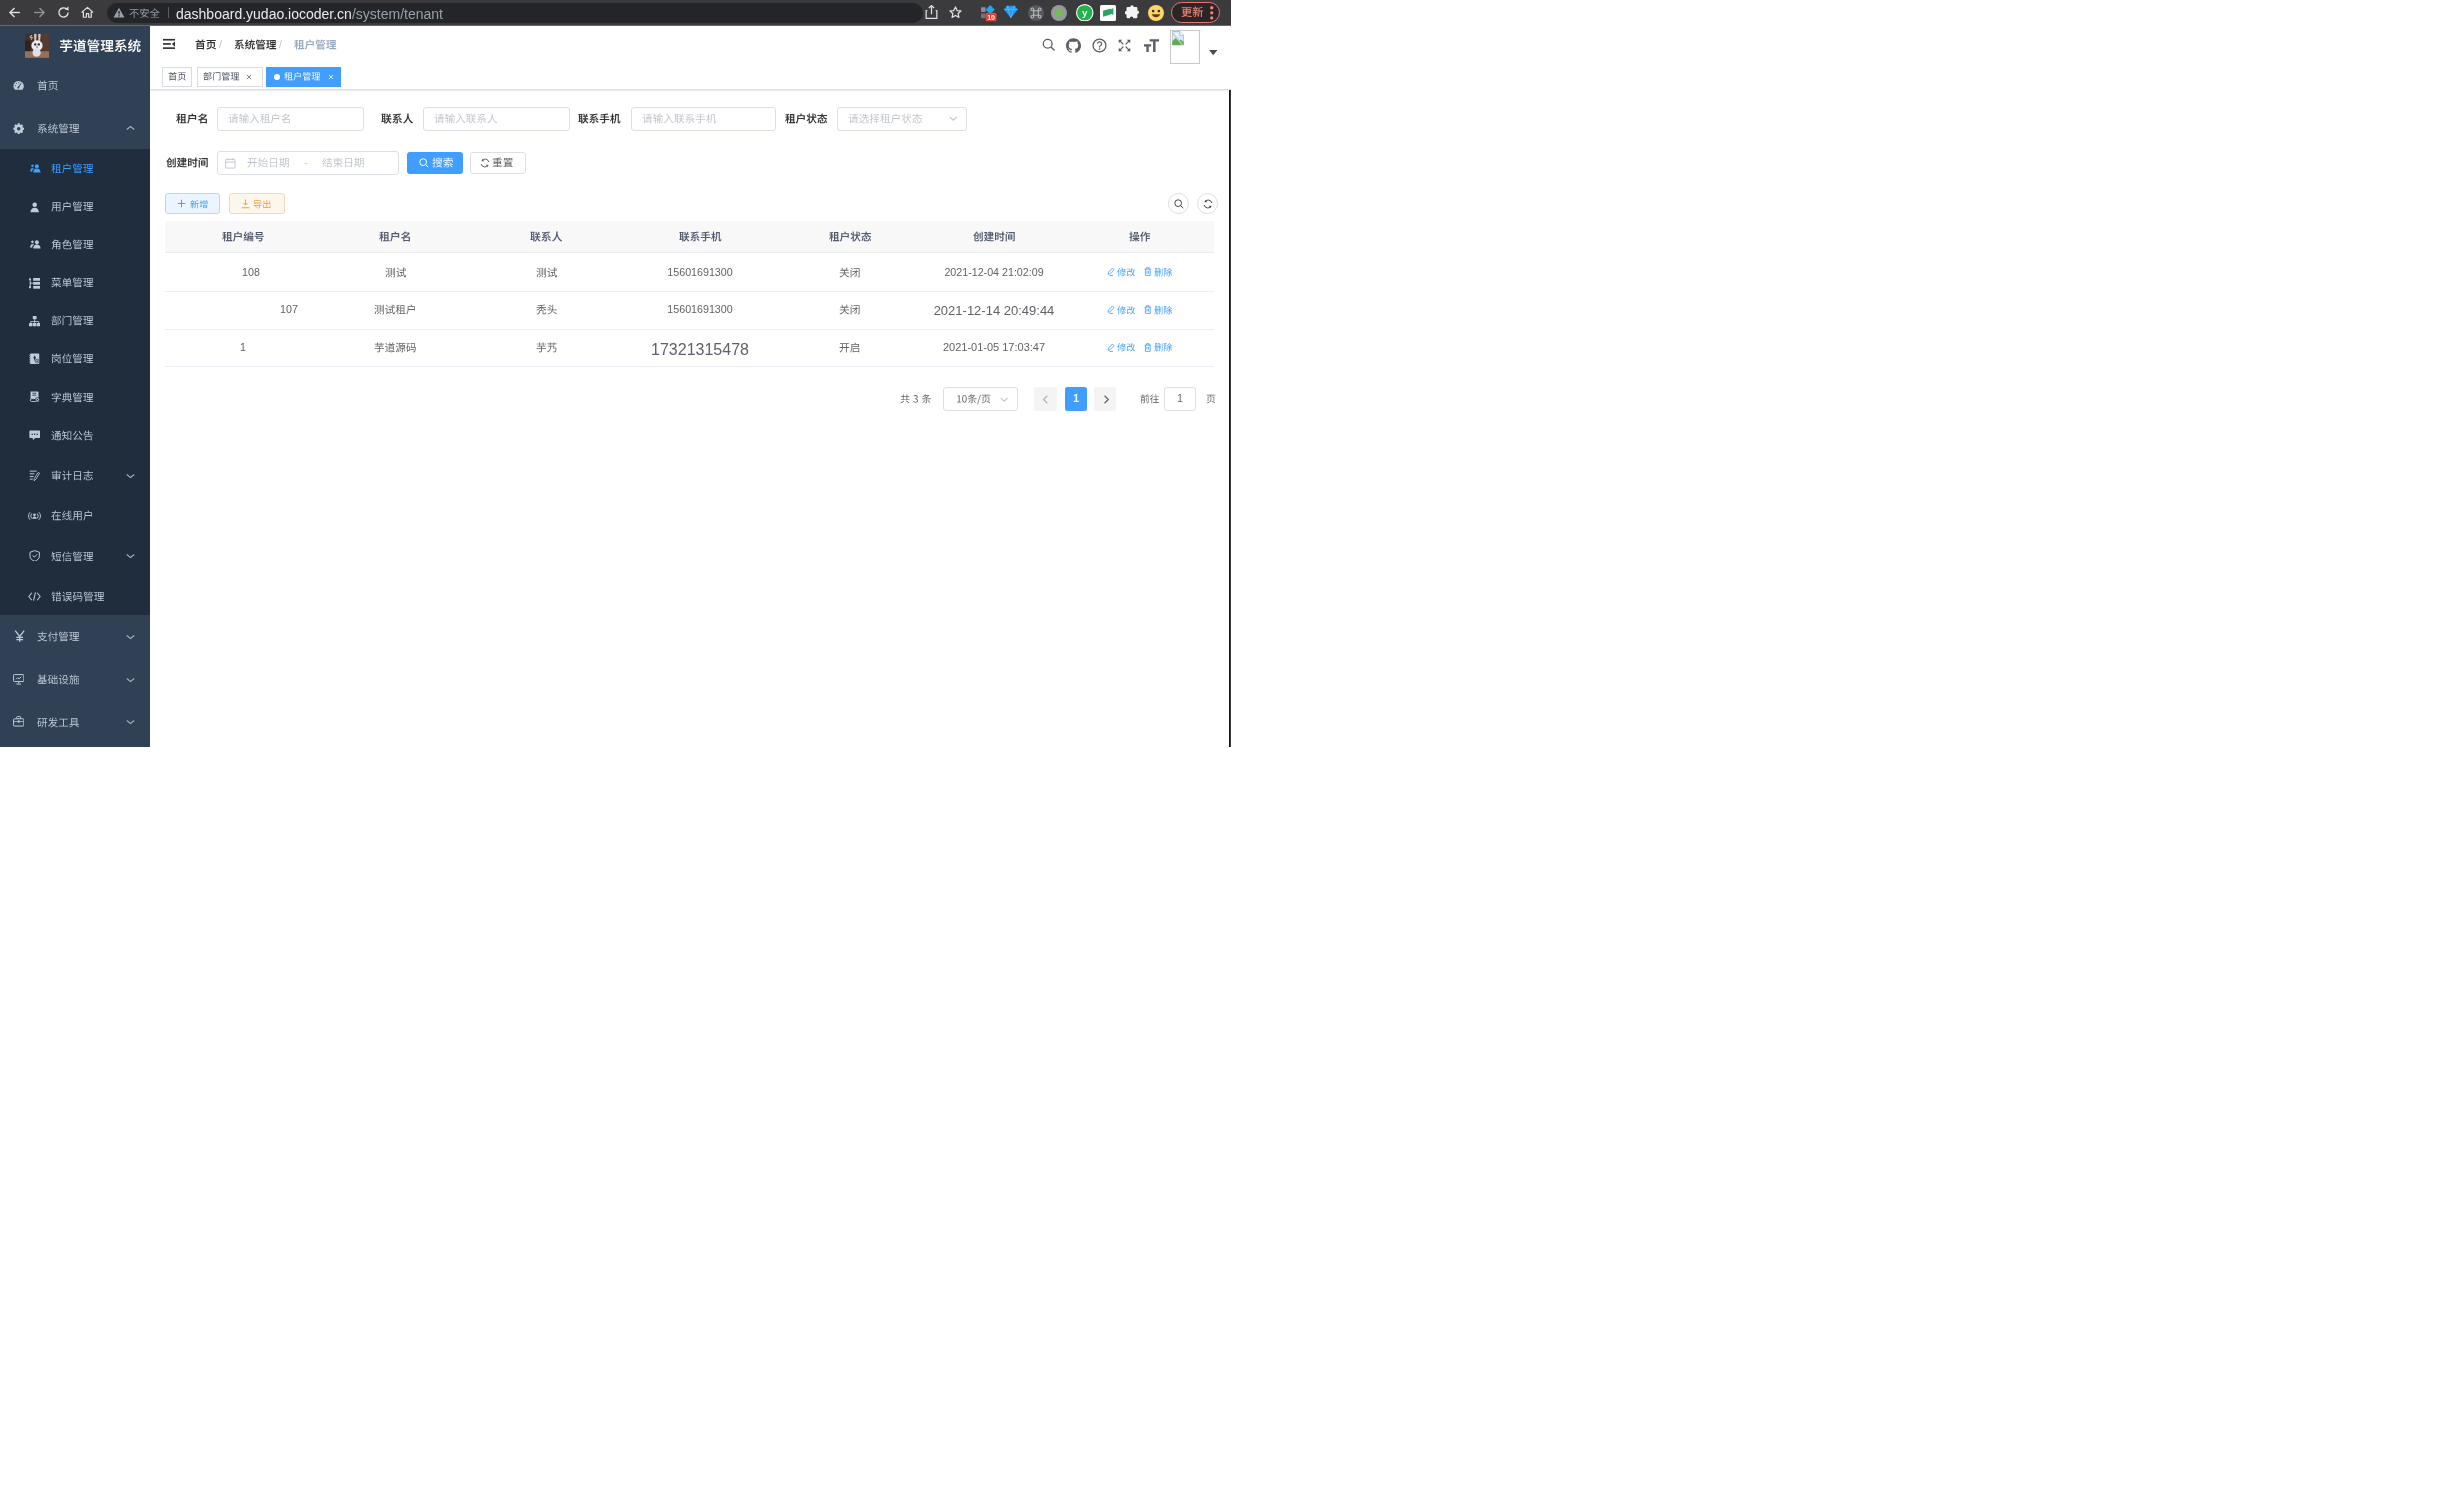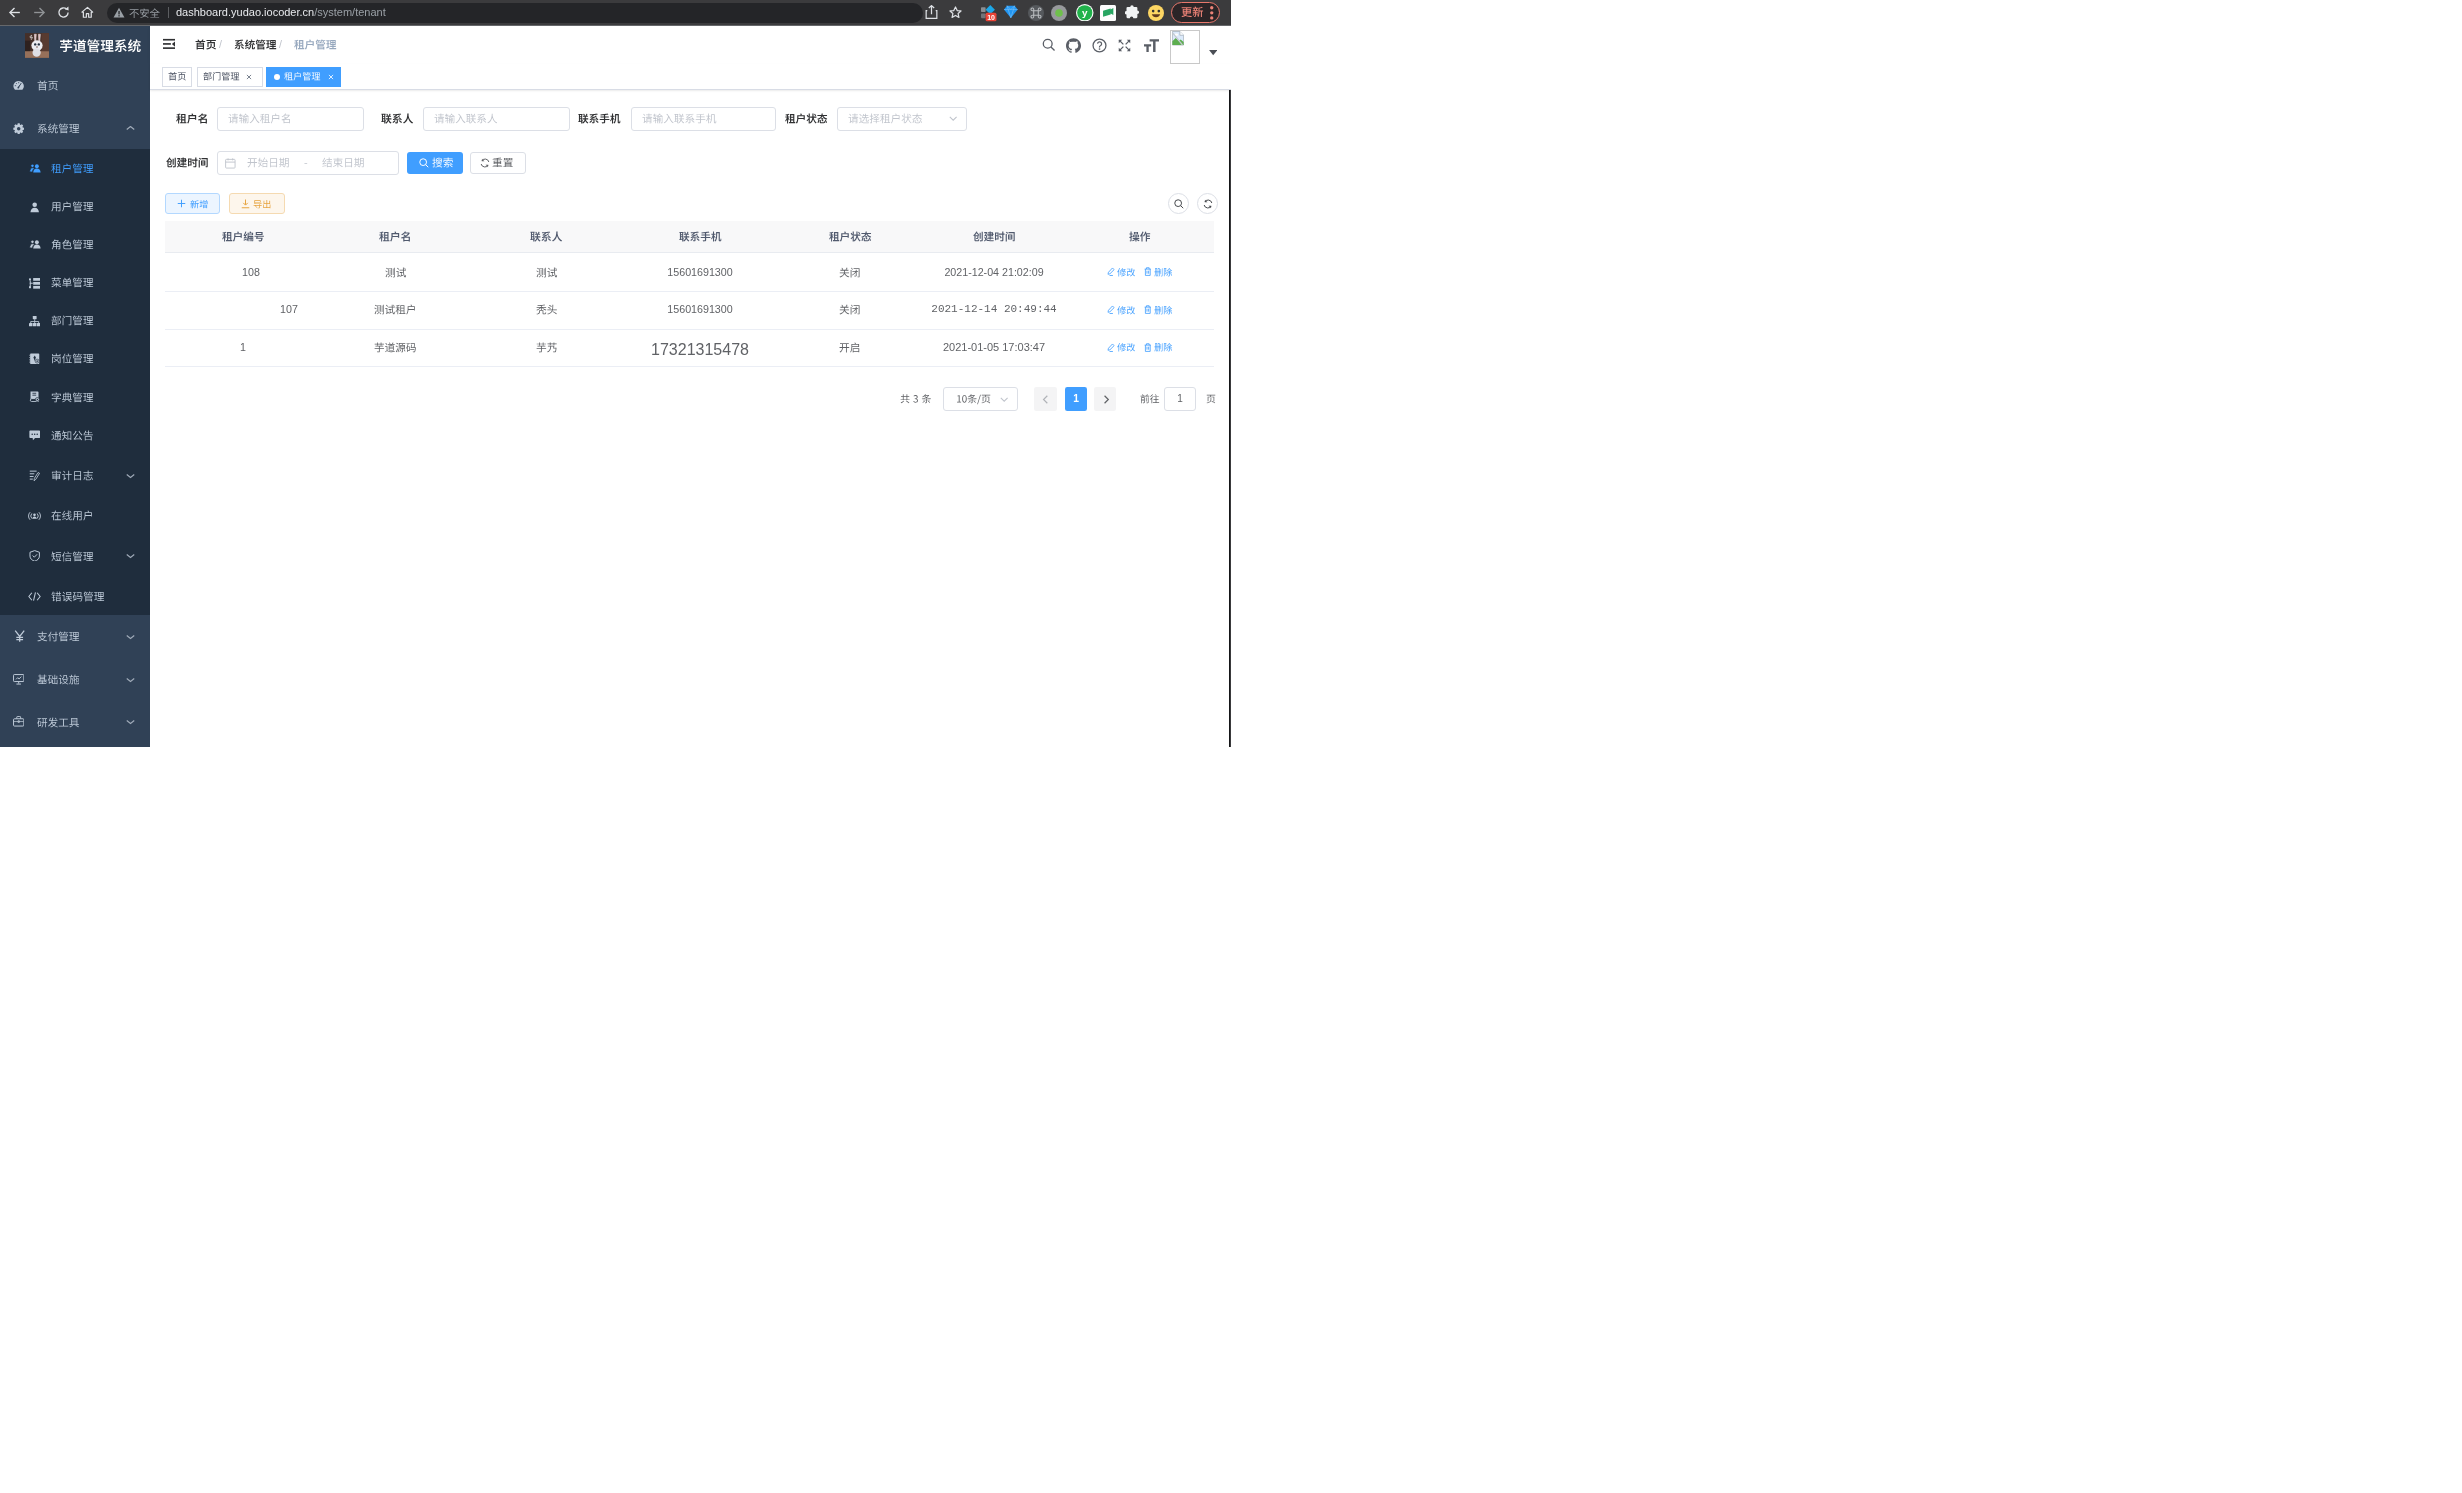--- a/index.html
+++ b/index.html
@@ -35,21 +35,21 @@
       <path d="M8 1 15.3 13.8H0.7Z" fill="#9aa0a6"></path>
       <rect x="7.2" y="5.2" width="1.7" height="4.6" fill="#242528"></rect>
       <rect x="7.2" y="10.8" width="1.7" height="1.7" fill="#242528"></rect>
     </svg>
     <svg class="ct" style="left:129px;top:4.9px;width:32px;height:17px" fill="#9aa0a6" viewBox="0 0 42 22" width="32" height="17">
       <path transform="translate(0.0 15.7)" d="M0.9 -10.4H12.6V-9.4H0.9ZM7.6 -6.5 8.3 -7.1Q8.9 -6.7 9.6 -6.3Q10.2 -5.8 10.9 -5.3Q11.5 -4.8 12 -4.4Q12.6 -3.9 13 -3.5L12.1 -2.7Q11.8 -3.1 11.2 -3.6Q10.7 -4.1 10.1 -4.6Q9.5 -5.1 8.8 -5.6Q8.2 -6.1 7.6 -6.5ZM7.3 -10 8.4 -9.6Q7.6 -8.2 6.6 -6.9Q5.5 -5.6 4.2 -4.5Q2.8 -3.4 1.3 -2.6Q1.2 -2.7 1.1 -2.8Q1 -3 0.8 -3.2Q0.7 -3.3 0.6 -3.4Q1.7 -4 2.7 -4.7Q3.7 -5.5 4.6 -6.3Q5.4 -7.2 6.1 -8.1Q6.8 -9.1 7.3 -10ZM6.2 -7.3 7.3 -8.4V-8.4V1.1H6.2Z"></path>
       <path transform="translate(13.5 15.7)" d="M1.3 -9.8H12.3V-7H11.2V-8.8H2.3V-7H1.3ZM9 -5.6 10.1 -5.3Q9.4 -3.5 8.3 -2.2Q7.1 -0.9 5.5 -0.2Q3.9 0.6 1.8 1Q1.7 0.9 1.6 0.7Q1.5 0.6 1.3 0.4Q1.2 0.2 1.1 0.1Q3.2 -0.3 4.8 -0.9Q6.4 -1.6 7.4 -2.8Q8.5 -3.9 9 -5.6ZM0.9 -6.1H12.6V-5.1H0.9ZM5.6 -11.1 6.6 -11.4Q6.9 -10.9 7.1 -10.4Q7.4 -9.9 7.5 -9.6L6.4 -9.2Q6.3 -9.6 6.1 -10.1Q5.8 -10.7 5.6 -11.1ZM2.6 -3 3.3 -3.7Q4.5 -3.4 5.7 -2.9Q7 -2.5 8.2 -1.9Q9.4 -1.4 10.5 -0.9Q11.6 -0.4 12.3 0.1L11.5 1Q10.8 0.5 9.8 -0Q8.7 -0.6 7.5 -1.1Q6.3 -1.7 5 -2.1Q3.8 -2.6 2.6 -3ZM2.6 -3Q3 -3.5 3.4 -4.1Q3.9 -4.8 4.3 -5.5Q4.7 -6.2 5.1 -6.9Q5.4 -7.6 5.7 -8.3L6.8 -8Q6.5 -7.4 6.1 -6.7Q5.8 -6 5.4 -5.3Q5 -4.6 4.6 -4Q4.2 -3.4 3.8 -2.9Z"></path>
       <path transform="translate(27.0 15.7)" d="M2.7 -3.3H10.9V-2.4H2.7ZM2.7 -6.4H10.9V-5.4H2.7ZM1 -0.2H12.5V0.7H1ZM6.2 -6H7.3V0.3H6.2ZM6.7 -11.5 7.5 -11.1Q6.8 -9.9 5.8 -8.9Q4.7 -7.8 3.5 -6.9Q2.3 -6 1.1 -5.4Q0.9 -5.6 0.7 -5.8Q0.5 -6.1 0.3 -6.2Q1.6 -6.8 2.8 -7.6Q4 -8.4 5 -9.4Q6 -10.4 6.7 -11.5ZM7 -11.1Q8.3 -9.5 9.9 -8.3Q11.4 -7.1 13.2 -6.2Q13 -6.1 12.8 -5.8Q12.6 -5.6 12.5 -5.4Q11.3 -6.1 10.2 -6.8Q9.1 -7.6 8.1 -8.5Q7.1 -9.5 6.2 -10.6Z"></path>
     </svg>
     <div style="position:absolute;left:168px;top:6.9px;width:0.8px;height:11.4px;background:#5c5e61"></div>
-    <div style="position:absolute;left:176px;top:7.2px;font-family:'Liberation Sans';font-size:11px;line-height:1;white-space:pre"><span style="color:#e8eaed">dashboard.yudao.iocoder.cn</span><span style="color:#9aa0a6">/system/tenant</span></div>
+    <div style="position:absolute;left:176px;top:7.2px;font-family:'Liberation Sans';font-size:14px;line-height:1;white-space:pre"><span style="color:#e8eaed">dashboard.yudao.iocoder.cn</span><span style="color:#9aa0a6">/system/tenant</span></div>
     <svg style="position:absolute;left:925px;top:5.3px" width="13" height="14.5" viewBox="0 0 17 19">
       <g stroke="#dee1e5" stroke-width="1.6" fill="none">
         <path d="M3 7.5H1.5v10h14v-10H14"></path>
         <path d="M8.5 1v11M5 4l3.5-3.2L12 4"></path>
       </g>
     </svg>
     <svg style="position:absolute;left:949px;top:6px" width="13" height="13" viewBox="0 0 17 17">
       <path d="M8.5 1.3 10.7 6l5 .5-3.8 3.4 1.1 5-4.5-2.6L4 14.9l1.1-5L1.3 6.5l5-.5Z" fill="none" stroke="#dee1e5" stroke-width="1.6" stroke-linejoin="round"></path>
     </svg>
     <svg style="position:absolute;left:981px;top:4.6px" width="17" height="17" viewBox="0 0 22 22">
@@ -674,21 +674,21 @@
     </svg>
     <svg class="ct" style="left:536px;top:301px;width:23px;height:17px" fill="#606266" viewBox="0 0 30 22" width="23" height="17">
       <path transform="translate(0.0 16.3)" d="M4.2 -4.2H5.3Q5.3 -2.9 5.2 -1.9Q5 -1 4.6 -0.4Q4.2 0.2 3.4 0.5Q2.5 0.9 1.2 1.1Q1.2 1 1.1 0.8Q1 0.7 0.9 0.5Q0.8 0.4 0.7 0.3Q1.9 0.1 2.6 -0.2Q3.3 -0.5 3.6 -1Q4 -1.5 4.1 -2.2Q4.2 -3 4.2 -4.2ZM8.6 -4.2H9.6V-0.5Q9.6 -0.2 9.7 -0.2Q9.8 -0.1 10.2 -0.1Q10.3 -0.1 10.5 -0.1Q10.7 -0.1 10.9 -0.1Q11.2 -0.1 11.4 -0.1Q11.7 -0.1 11.8 -0.1Q12 -0.1 12.1 -0.2Q12.2 -0.3 12.3 -0.7Q12.3 -1 12.3 -1.8Q12.4 -1.7 12.6 -1.6Q12.8 -1.5 13 -1.5Q13.1 -1.4 13.3 -1.4Q13.2 -0.5 13.1 0Q12.9 0.5 12.7 0.7Q12.4 0.9 11.9 0.9Q11.8 0.9 11.5 0.9Q11.3 0.9 11 0.9Q10.7 0.9 10.4 0.9Q10.2 0.9 10.1 0.9Q9.5 0.9 9.1 0.8Q8.8 0.6 8.7 0.3Q8.6 0 8.6 -0.5ZM0.8 -8.7H13.2V-7.7H0.8ZM6.5 -10.7H7.5V-4.6H6.5ZM5.9 -8.4 6.7 -8Q6.1 -7.1 5.2 -6.3Q4.3 -5.5 3.3 -4.9Q2.2 -4.3 1.1 -3.9Q1.1 -4 1 -4.2Q0.8 -4.4 0.7 -4.5Q0.6 -4.7 0.5 -4.8Q1.5 -5.1 2.6 -5.6Q3.6 -6.2 4.5 -6.9Q5.3 -7.6 5.9 -8.4ZM8.1 -8.4Q8.5 -7.8 9.1 -7.3Q9.7 -6.8 10.5 -6.3Q11.2 -5.9 12 -5.5Q12.8 -5.1 13.5 -4.9Q13.4 -4.8 13.3 -4.6Q13.1 -4.5 13 -4.3Q12.9 -4.2 12.8 -4Q12.1 -4.3 11.3 -4.7Q10.5 -5.1 9.7 -5.7Q9 -6.2 8.4 -6.8Q7.7 -7.4 7.2 -8ZM11.2 -11.7 11.7 -10.8Q10.8 -10.6 9.6 -10.5Q8.5 -10.3 7.2 -10.2Q5.9 -10.1 4.6 -10Q3.3 -10 2.1 -10Q2.1 -10.2 2 -10.4Q1.9 -10.7 1.9 -10.9Q3.1 -10.9 4.3 -11Q5.6 -11 6.9 -11.1Q8.2 -11.2 9.3 -11.4Q10.4 -11.5 11.2 -11.7ZM4.5 -4.2H9.2V-3.2H4.5Z"></path>
       <path transform="translate(14.0 16.3)" d="M7.4 -11.6H8.5Q8.5 -10 8.4 -8.6Q8.4 -7.1 8.2 -5.9Q8 -4.6 7.6 -3.6Q7.2 -2.5 6.4 -1.6Q5.6 -0.7 4.4 -0.1Q3.2 0.6 1.4 1.1Q1.3 0.9 1.1 0.6Q1 0.4 0.8 0.2Q2.5 -0.2 3.6 -0.8Q4.8 -1.4 5.5 -2.2Q6.2 -3 6.6 -4Q7 -5 7.2 -6.2Q7.3 -7.4 7.4 -8.7Q7.4 -10.1 7.4 -11.6ZM0.8 -5.3H13.2V-4.4H0.8ZM7.5 -2.3 8.1 -3.1Q9.1 -2.6 10 -2.1Q11 -1.5 11.8 -1Q12.6 -0.4 13.2 0.1L12.5 0.9Q11.9 0.4 11.1 -0.2Q10.3 -0.7 9.4 -1.3Q8.5 -1.8 7.5 -2.3ZM2.7 -10.4 3.3 -11.1Q3.8 -10.9 4.4 -10.7Q5 -10.4 5.6 -10.1Q6.1 -9.8 6.5 -9.5L5.9 -8.7Q5.5 -8.9 5 -9.3Q4.5 -9.6 3.9 -9.9Q3.3 -10.2 2.7 -10.4ZM1.4 -7.8 2.1 -8.6Q2.6 -8.4 3.2 -8.1Q3.8 -7.8 4.4 -7.5Q4.9 -7.1 5.3 -6.9L4.6 -6Q4.3 -6.3 3.7 -6.7Q3.2 -7 2.6 -7.3Q2 -7.6 1.4 -7.8Z"></path>
     </svg>
     <div style="position:absolute;left:700px;top:304px;font-family:'Liberation Sans',sans-serif;font-size:10.7px;font-weight:400;color:#606266;white-space:pre;line-height:1;transform:translateX(-50%);">15601691300</div>
     <svg class="ct" style="left:839px;top:301px;width:23px;height:17px" fill="#606266" viewBox="0 0 30 22" width="23" height="17">
       <path transform="translate(0.0 16.3)" d="M1.8 -8.8H12.3V-7.7H1.8ZM1 -5.2H13.1V-4.2H1ZM7.6 -4.9Q8.1 -3.7 8.9 -2.7Q9.7 -1.7 10.9 -1Q12 -0.3 13.4 0Q13.3 0.1 13.2 0.3Q13 0.5 12.9 0.7Q12.8 0.9 12.7 1Q11.2 0.6 10.1 -0.2Q8.9 -1 8 -2.1Q7.2 -3.2 6.6 -4.6ZM10 -11.7 11.1 -11.3Q10.8 -10.8 10.5 -10.2Q10.1 -9.6 9.8 -9.1Q9.4 -8.6 9.1 -8.2L8.2 -8.5Q8.5 -9 8.9 -9.5Q9.2 -10.1 9.5 -10.6Q9.8 -11.2 10 -11.7ZM3.1 -11.2 4 -11.6Q4.5 -11.1 4.9 -10.4Q5.3 -9.8 5.5 -9.3L4.5 -8.8Q4.4 -9.1 4.2 -9.5Q4 -9.9 3.7 -10.4Q3.4 -10.8 3.1 -11.2ZM6.5 -8.4H7.6V-6Q7.6 -5.3 7.5 -4.6Q7.4 -3.8 7.1 -3.1Q6.7 -2.3 6 -1.6Q5.4 -0.8 4.2 -0.2Q3.1 0.5 1.4 1.1Q1.4 1 1.2 0.8Q1.1 0.6 1 0.5Q0.8 0.3 0.7 0.2Q2.3 -0.4 3.3 -1Q4.4 -1.6 5 -2.2Q5.6 -2.9 6 -3.5Q6.3 -4.2 6.4 -4.8Q6.5 -5.4 6.5 -6Z"></path>
       <path transform="translate(14.0 16.3)" d="M3.4 -7.2H10.9V-6.2H3.4ZM7.9 -9H9V-1.4Q9 -0.9 8.8 -0.7Q8.7 -0.4 8.4 -0.3Q8.1 -0.2 7.5 -0.2Q6.9 -0.1 6.1 -0.1Q6.1 -0.3 6 -0.6Q5.8 -0.9 5.7 -1.2Q6.2 -1.1 6.5 -1.1Q6.9 -1.1 7.2 -1.1Q7.5 -1.1 7.6 -1.1Q7.8 -1.2 7.8 -1.2Q7.9 -1.3 7.9 -1.4ZM1.2 -8.6H2.3V1.1H1.2ZM1.5 -11.1 2.3 -11.6Q2.6 -11.3 2.9 -11Q3.3 -10.6 3.6 -10.2Q3.9 -9.9 4.1 -9.6L3.2 -9Q3 -9.3 2.7 -9.7Q2.5 -10 2.1 -10.4Q1.8 -10.8 1.5 -11.1ZM5 -11H12.3V-10H5ZM11.7 -11H12.8V-0.2Q12.8 0.2 12.7 0.5Q12.6 0.7 12.3 0.8Q12 1 11.5 1Q11 1 10.3 1Q10.3 0.8 10.2 0.5Q10.1 0.2 10 0Q10.5 0.1 10.9 0.1Q11.3 0.1 11.5 0.1Q11.6 0 11.7 -0Q11.7 -0.1 11.7 -0.2ZM7.6 -6.7 8.5 -6.4Q7.7 -4.9 6.4 -3.6Q5.1 -2.4 3.5 -1.5Q3.4 -1.6 3.3 -1.7Q3.1 -1.8 3 -2Q2.9 -2.1 2.7 -2.2Q3.8 -2.7 4.7 -3.5Q5.7 -4.2 6.4 -5Q7.1 -5.8 7.6 -6.7Z"></path>
     </svg>
-    <div style="position:absolute;left:994px;top:304px;font-family:Liberation Mono, monospace;font-size:11px;font-weight:400;color:#606266;white-space:pre;line-height:1;transform:translateX(-50%);">2021-12-14 20:49:44</div>
+    <div style="position:absolute;left:994px;top:304px;font-family:Liberation Sans, sans-serif;font-size:13px;font-weight:400;color:#606266;white-space:pre;line-height:1;transform:translateX(-50%);">2021-12-14 20:49:44</div>
     <svg style="position:absolute;left:1107px;top:305px" width="8.4" height="9" viewBox="0 0 11 12">
       <path d="M7.2 1.3 9.4 3.5 3.8 9.1 1.2 9.7 1.9 7Z" fill="none" stroke="#409eff" stroke-width="1.1"></path>
       <path d="M3.3 11.3h4.5" stroke="#409eff" stroke-width="1.1"></path>
     </svg>
     <svg class="ct" style="left:1117px;top:303px;width:20px;height:14.5px" fill="#409eff" viewBox="0 0 26 19" width="20" height="14.5">
       <path transform="translate(0.0 14.0)" d="M8.4 -4.6 9.1 -4.3Q8.7 -4 8.2 -3.6Q7.7 -3.3 7.1 -3Q6.5 -2.8 6 -2.6Q5.9 -2.7 5.7 -2.9Q5.6 -3 5.4 -3.1Q6 -3.3 6.5 -3.5Q7.1 -3.7 7.6 -4Q8.1 -4.3 8.4 -4.6ZM9.5 -3.4 10.2 -3.2Q9.7 -2.7 9.1 -2.2Q8.4 -1.8 7.7 -1.5Q6.9 -1.2 6.1 -1Q6 -1.1 5.9 -1.3Q5.7 -1.4 5.6 -1.6Q6.4 -1.7 7.1 -2Q7.9 -2.3 8.5 -2.7Q9.1 -3 9.5 -3.4ZM10.6 -2.1 11.4 -1.8Q10.8 -1.1 9.9 -0.6Q9 -0 7.8 0.3Q6.7 0.7 5.4 0.9Q5.4 0.8 5.2 0.6Q5.1 0.3 5 0.2Q6.2 0 7.3 -0.3Q8.4 -0.6 9.2 -1.1Q10.1 -1.5 10.6 -2.1ZM6.8 -10.1 7.6 -9.9Q7.2 -8.8 6.5 -7.8Q5.9 -6.9 5.1 -6.2Q5.1 -6.3 4.9 -6.4Q4.8 -6.5 4.7 -6.6Q4.5 -6.7 4.4 -6.7Q5.2 -7.4 5.8 -8.2Q6.4 -9.1 6.8 -10.1ZM6.7 -8.8H10.4V-8H6.2ZM6.5 -8.3Q6.8 -7.6 7.5 -7Q8.2 -6.3 9.3 -5.8Q10.3 -5.3 11.7 -5Q11.6 -4.9 11.5 -4.8Q11.4 -4.6 11.3 -4.5Q11.2 -4.4 11.2 -4.3Q9.8 -4.6 8.8 -5.2Q7.7 -5.7 7 -6.4Q6.3 -7.2 5.9 -7.9ZM3.7 -6.7H4.4V-0.9H3.7ZM2.8 -10 3.7 -9.8Q3.3 -8.7 2.9 -7.7Q2.4 -6.7 1.9 -5.8Q1.3 -4.9 0.7 -4.2Q0.7 -4.3 0.6 -4.5Q0.5 -4.6 0.4 -4.8Q0.3 -5 0.2 -5.1Q0.8 -5.7 1.2 -6.5Q1.7 -7.3 2.1 -8.2Q2.5 -9.1 2.8 -10ZM1.8 -7.1 2.7 -7.9 2.7 -7.9V1H1.8ZM10.3 -8.8H10.5L10.6 -8.8L11.1 -8.5Q10.7 -7.6 10.1 -6.9Q9.4 -6.2 8.6 -5.6Q7.8 -5.1 6.8 -4.8Q5.9 -4.4 4.9 -4.2Q4.8 -4.3 4.7 -4.6Q4.6 -4.8 4.5 -4.9Q5.4 -5.1 6.3 -5.4Q7.2 -5.7 8 -6.1Q8.8 -6.6 9.4 -7.2Q10 -7.8 10.3 -8.6Z"></path>
       <path transform="translate(12.0 14.0)" d="M6.7 -7.9H11.4V-7H6.7ZM7.2 -10.1 8 -9.9Q7.8 -8.8 7.5 -7.8Q7.1 -6.7 6.7 -5.8Q6.3 -4.9 5.8 -4.2Q5.7 -4.3 5.6 -4.4Q5.5 -4.5 5.3 -4.7Q5.2 -4.8 5.1 -4.8Q5.6 -5.5 6 -6.3Q6.4 -7.1 6.7 -8.1Q7 -9.1 7.2 -10.1ZM9.7 -7.4 10.7 -7.2Q10.4 -5.2 9.7 -3.6Q9.1 -2 8.1 -0.9Q7.1 0.2 5.5 1Q5.5 0.9 5.4 0.7Q5.3 0.6 5.2 0.4Q5.1 0.3 5 0.2Q6.5 -0.5 7.4 -1.5Q8.4 -2.5 8.9 -4Q9.5 -5.5 9.7 -7.4ZM7.1 -7.1Q7.5 -5.4 8 -4Q8.6 -2.6 9.5 -1.5Q10.4 -0.4 11.6 0.1Q11.5 0.2 11.4 0.4Q11.3 0.5 11.2 0.6Q11.1 0.8 11 0.9Q9.7 0.2 8.8 -0.9Q7.9 -2.1 7.3 -3.6Q6.7 -5.1 6.3 -6.9ZM1.1 0.4 0.9 -0.5 1.4 -0.9 5.2 -2.3Q5.2 -2.1 5.2 -1.8Q5.2 -1.6 5.3 -1.4Q4.2 -1 3.5 -0.7Q2.8 -0.5 2.4 -0.3Q1.9 -0.1 1.7 0Q1.4 0.2 1.3 0.2Q1.1 0.3 1.1 0.4ZM1.1 0.4Q1 0.2 1 0.1Q0.9 -0.1 0.8 -0.3Q0.8 -0.4 0.7 -0.6Q0.8 -0.6 1 -0.8Q1.1 -0.9 1.1 -1.2V-5.8H2V-0.4Q2 -0.4 1.9 -0.3Q1.8 -0.3 1.7 -0.2Q1.5 -0.1 1.4 -0Q1.2 0.1 1.1 0.2Q1.1 0.3 1.1 0.4ZM0.9 -9.2H5.2V-4.9H1.3V-5.8H4.3V-8.4H0.9Z"></path>
     </svg>
     <svg style="position:absolute;left:1144px;top:305px" width="7.6" height="9" viewBox="0 0 10 12">
       <g fill="none" stroke="#409eff" stroke-width="1.1">

